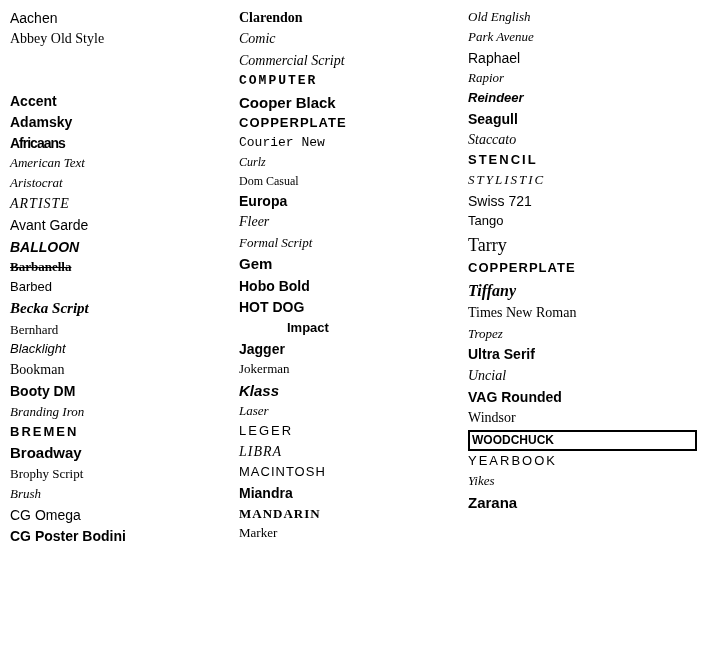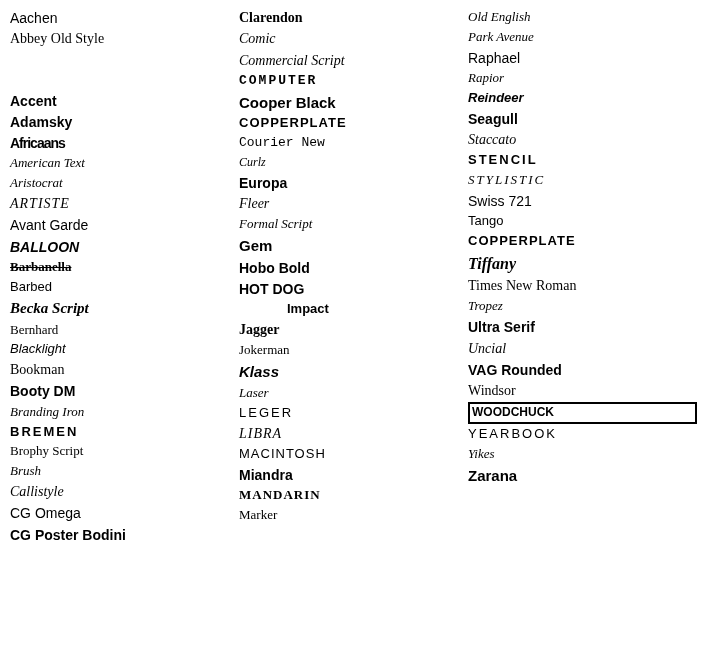--- a/index.html
+++ b/index.html
@@ -64,21 +64,21 @@
     .f-courier-new { font-family: 'Courier New', monospace; font-size: 13px; }
     .f-curlz { font-family: 'Comic Sans MS', cursive; font-size: 12px; font-style: italic; }
     .f-dom-casual { font-family: 'Comic Sans MS', cursive; font-size: 12px; }
     .f-europa { font-family: 'Arial Black', sans-serif; font-weight: 900; font-size: 14px; }
     .f-fleer { font-family: 'Brush Script MT', cursive; font-style: italic; font-size: 14px; }
     .f-formal-script { font-family: 'Times New Roman', serif; font-style: italic; font-size: 13px; }
     .f-gem { font-family: 'Arial Black', sans-serif; font-weight: 700; font-size: 15px; }
     .f-hobo-bold { font-family: 'Arial Rounded MT Bold', Arial, sans-serif; font-weight: 700; font-size: 14px; }
     .f-hot-dog { font-family: 'Arial Black', sans-serif; font-weight: 900; font-size: 14px; }
     .f-impact { font-family: 'Impact', sans-serif; font-size: 13px; font-weight: 700; padding-left: 48px; }
-    .f-jagger { font-family: Liberation Serif, serif; font-weight: 900; font-size: 14px; }
+    .f-jagger { font-family: Liberation Sans, sans-serif; font-weight: 900; font-size: 14px; }
     .f-jokerman { font-family: 'Comic Sans MS', cursive; font-size: 13px; }
     .f-klass { font-family: 'Arial Black', sans-serif; font-weight: 700; font-style: italic; font-size: 15px; }
     .f-laser { font-family: 'Brush Script MT', cursive; font-style: italic; font-size: 13px; }
     .f-leger { font-family: 'Copperplate Gothic Bold', sans-serif; letter-spacing: 2px; font-size: 13px; }
     .f-libra { font-family: 'Times New Roman', serif; font-style: italic; font-size: 14px; letter-spacing: 1px; }
     .f-macintosh { font-family: 'Impact', sans-serif; font-size: 13px; letter-spacing: 1px; }
     .f-miandra { font-family: 'Arial Black', sans-serif; font-weight: 900; font-size: 14px; }
     .f-mandarin { font-family: 'Times New Roman', serif; font-weight: 700; letter-spacing: 1px; font-size: 13px; }
     .f-marker { font-family: 'Comic Sans MS', cursive; font-size: 13px; }
 
@@ -126,35 +126,36 @@
       <div class="font-item f-balloon">BALLOON</div>
       <div class="font-item f-barbanella">Barbanella</div>
       <div class="font-item f-barbed">Barbed</div>
       <div class="font-item f-becka-script">Becka Script</div>
       <div class="font-item f-bernhard">Bernhard</div>
       <div class="font-item f-blacklight">Blacklight</div>
       <div class="font-item f-bookman">Bookman</div>
       <div class="font-item f-booty-dm">Booty DM</div>
       <div class="font-item f-branding-iron">Branding Iron</div>
       <div class="font-item f-bremen">BREMEN</div>
+      <div class="font-item f-broadway">Broadway</div>
       <div class="font-item f-brophy-script">Brophy Script</div>
       <div class="font-item f-brush">Brush</div>
-      <div class="font-item f-callistyle">Callistyle</div>
       <div class="font-item f-cg-omega">CG Omega</div>
       <div class="font-item f-cg-poster-bodini">CG Poster Bodini</div>
     </div>
   <div class="col" id="col2">
       <div class="font-item f-clarendon">Clarendon</div>
       <div class="font-item f-comic">Comic</div>
       <div class="font-item f-commercial-script">Commercial Script</div>
       <div class="font-item f-computer">COMPUTER</div>
       <div class="font-item f-cooper-black">Cooper Black</div>
       <div class="font-item f-copperplate">COPPERPLATE</div>
       <div class="font-item f-courier-new">Courier New</div>
       <div class="font-item f-curlz">Curlz</div>
+      <div class="font-item f-dom-casual">Dom Casual</div>
       <div class="font-item f-europa">Europa</div>
       <div class="font-item f-fleer">Fleer</div>
       <div class="font-item f-formal-script">Formal Script</div>
       <div class="font-item f-gem">Gem</div>
       <div class="font-item f-hobo-bold">Hobo Bold</div>
       <div class="font-item f-hot-dog">HOT DOG</div>
       <div class="font-item f-impact">Impact</div>
       <div class="font-item f-jagger">Jagger</div>
       <div class="font-item f-jokerman">Jokerman</div>
       <div class="font-item f-klass">Klass</div>
@@ -171,20 +172,21 @@
       <div class="font-item f-park-avenue">Park Avenue</div>
       <div class="font-item f-raphael">Raphael</div>
       <div class="font-item f-rapior">Rapior</div>
       <div class="font-item f-reindeer">Reindeer</div>
       <div class="font-item f-seagull">Seagull</div>
       <div class="font-item f-staccato">Staccato</div>
       <div class="font-item f-stencil">STENCIL</div>
       <div class="font-item f-stylistic">STYLISTIC</div>
       <div class="font-item f-swiss-721">Swiss 721</div>
       <div class="font-item f-tango">Tango</div>
+      <div class="font-item f-tarry">Tarry</div>
       <div class="font-item f-thunderbird">COPPERPLATE</div>
       <div class="font-item f-tiffany">Tiffany</div>
       <div class="font-item f-times-new-roman">Times New Roman</div>
       <div class="font-item f-tropez">Tropez</div>
       <div class="font-item f-ultra-serif">Ultra Serif</div>
       <div class="font-item f-uncial">Uncial</div>
       <div class="font-item f-vag-rounded">VAG Rounded</div>
       <div class="font-item f-windsor">Windsor</div>
       <div class="font-item f-woodchuck">WOODCHUCK</div>
       <div class="font-item f-yearbook">YEARBOOK</div>

